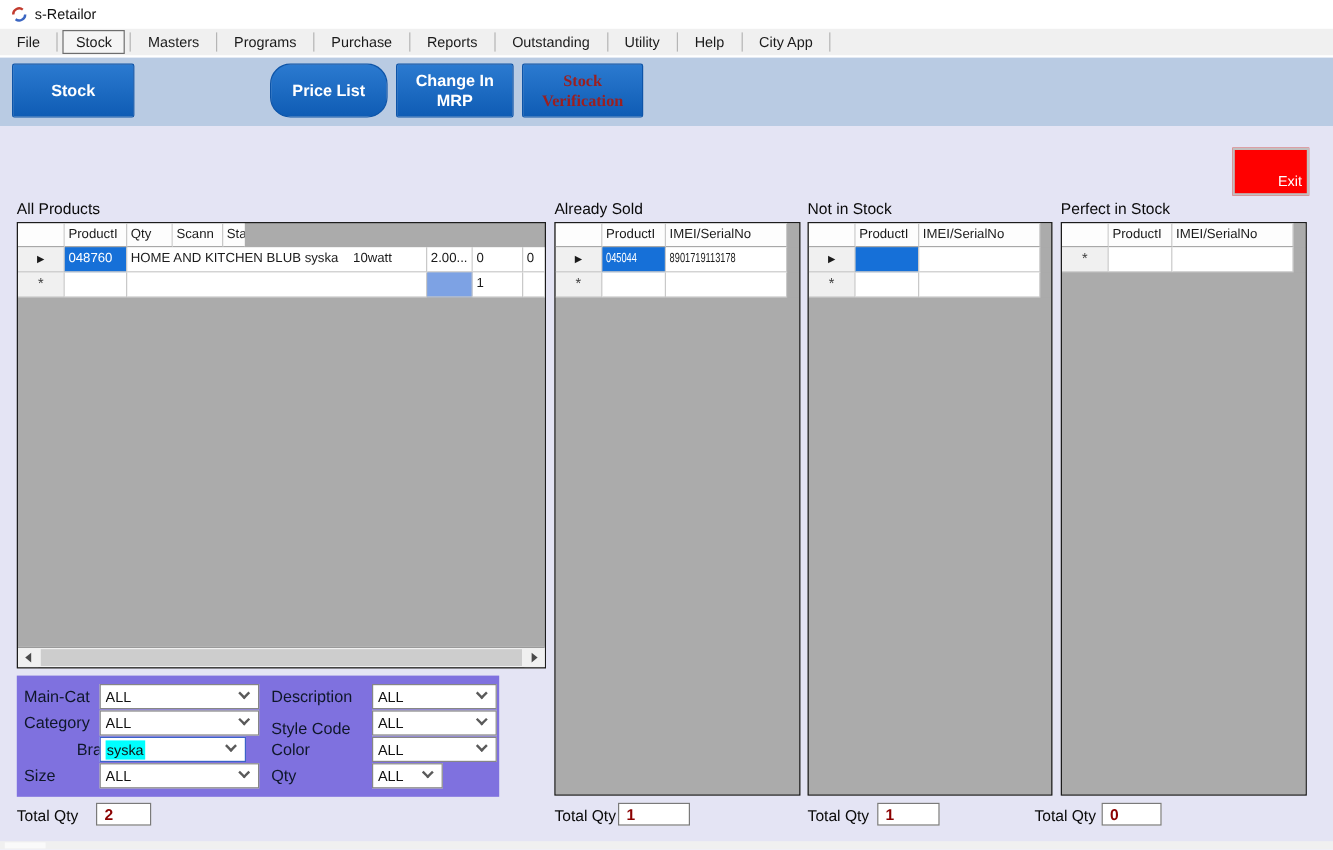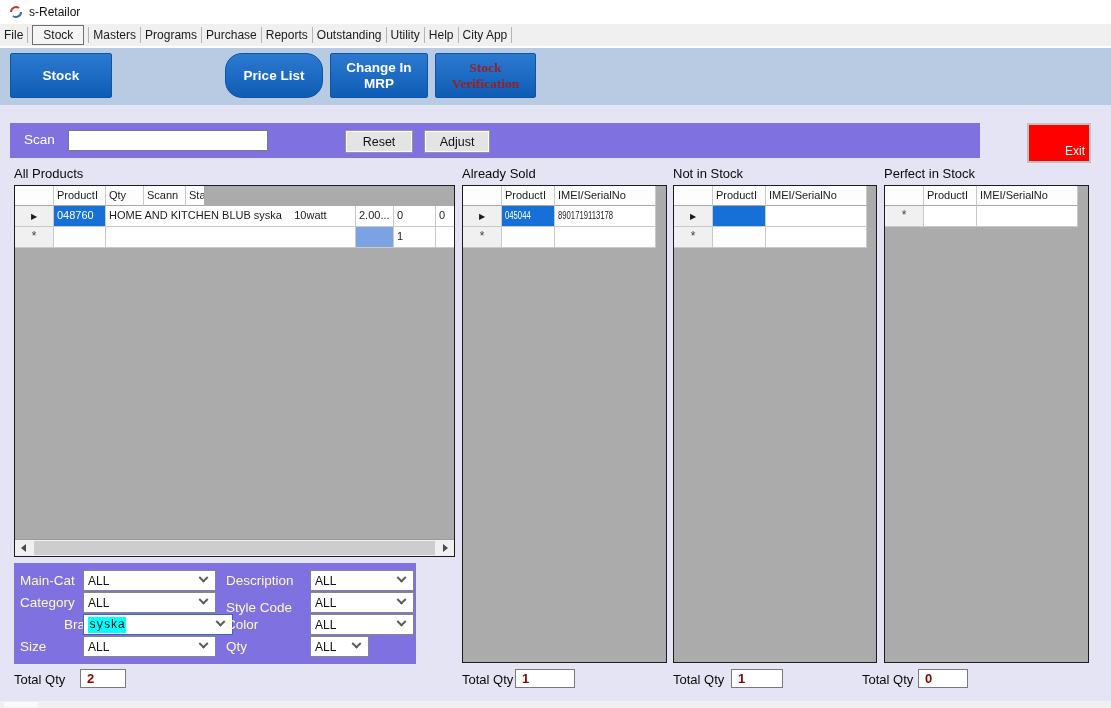--- a/index.html
+++ b/index.html
@@ -6,21 +6,21 @@
   html,body { width:1111px; height:708px; }
   body { font-family:"Liberation Sans", sans-serif; background:#ffffff; position:relative; overflow:hidden; }
 
   
   .titlebar { position:absolute; left:0; top:0; width:1111px; height:24px; background:#ffffff; display:flex; align-items:center; }
   .app-icon { width:14px; height:14px; margin-left:9px; }
   .title-text { font-size:12px; color:#111; margin-left:6px; }
 
   
   .menubar { position:absolute; left:0; top:24px; width:1111px; height:22px; background:#f0f0f0; display:flex; align-items:stretch; }
-  .mi { font-size:12px; color:#1a1a1a; display:flex; align-items:center; padding:0 4px; cursor:default; }
+  .mi { font-size:12px; color:#1a1a1a; display:flex; align-items:center; padding:0 14px; cursor:default; }
   .mi.selected { border:1px solid #6e6e6e; background:#f5f5f5; margin:1px 4px; padding:0 10px; }
   .msep { width:1px; background:#b5b5b5; margin:3px 0; }
 
   
   .toolband { position:absolute; left:0; top:48px; width:1111px; height:57px; background:#b9cbe3; }
   .tbtn { position:absolute; top:5px; height:45px; background:linear-gradient(#2b7ad0,#0f5cb4); border:1px solid #0d54a8; border-radius:2px;
           color:#ffffff; font-weight:bold; font-size:13.5px; line-height:1.15; display:flex; align-items:center; justify-content:center;
           text-align:center; cursor:pointer; padding:0 4px; }
   .tbtn.red-text { color:#9c1f1f;font-family:Liberation Serif, serif; }
 
@@ -65,21 +65,21 @@
   
   .hscroll { flex:0 0 17px; background:#f0f0f0; display:flex; align-items:stretch; border-top:1px solid #9a9a9a; }
   .harrow { width:17px; background:#f0f0f0; display:flex; align-items:center; justify-content:center; cursor:pointer; }
   .tri-l { width:0; height:0; border-top:4px solid transparent; border-bottom:4px solid transparent; border-right:5px solid #4a4a4a; }
   .tri-r { width:0; height:0; border-top:4px solid transparent; border-bottom:4px solid transparent; border-left:5px solid #4a4a4a; }
   .htrack { flex:1; position:relative; }
   .hthumb { position:absolute; left:2px; top:1px; bottom:1px; right:2px; background:#cdcdcd; cursor:pointer; }
 
   
   .filter-panel { position:absolute; left:14px; top:458px; width:402px; height:101px; background:#7f71df; }
-  .flabel { position:absolute; color:#fef9c3; font-size:13.5px; }
+  .flabel { position:absolute; color:#0f172a; font-size:13.5px; }
   .combo { position:absolute; height:21px; background:#ffffff; border:1px solid #868686; display:flex; align-items:center;
            font-size:12px; color:#111; padding-left:4px; cursor:pointer; }
   .combo .val { flex:1; overflow:hidden; white-space:nowrap; }
   .combo .chev { width:7px; height:7px; border-right:2px solid #5a5a5a; border-bottom:2px solid #5a5a5a; transform:rotate(45deg) translate(-2px,-2px); margin-right:8px; flex:0 0 auto; }
   .combo.focused { border:1px solid #3c63c8; }
   .hl-cyan { background:#00ffff; padding:1px 1px; flex:0 1 auto !important; }
 
   
   .tq-label { position:absolute; top:567px; font-size:13px; color:#0a0a0a; }
   .tq-box { position:absolute; top:564px; height:19px; background:#ffffff; border:1px solid #7a7a7a; font-size:13px; font-weight:bold; color:#8b0000; padding:1px 0 0 6px; }
@@ -124,26 +124,20 @@
 
 <div class="toolband">
   <div class="tbtn" style="left:10px;width:102px;">Stock</div>
   <div class="tbtn" style="left:225px;width:98px;border-radius:17px;">Price List</div>
   <div class="tbtn" style="left:330px;width:98px;">Change In MRP</div>
   <div class="tbtn red-text" style="left:435px;width:101px;">Stock Verification</div>
 </div>
 
 <div class="main">
 
-  <div class="scanbar">
-    <span class="scan-label">Scan</span>
-    <input class="scan-input" type="text" value="" style="">
-    <button class="gbtn" style="left:335px;width:68px;">Reset</button>
-    <button class="gbtn" style="left:414px;width:66px;">Adjust</button>
-  </div>
 
   <div class="exit-btn">
     <span class="exit-label">Exit</span>
   </div>
 
   <div class="sec-label" style="left:14px;">All Products</div>
   <div class="sec-label" style="left:462px;">Already Sold</div>
   <div class="sec-label" style="left:673px;">Not in Stock</div>
   <div class="sec-label" style="left:884px;">Perfect in Stock</div>
 
@@ -250,21 +244,21 @@
     <div class="combo" style="left:69px;top:7px;width:133px;">
       <span class="val">ALL</span>
         <span class="chev"></span>
     </div>
     <span class="flabel" style="left:6px;top:32px;">Category</span>
     <div class="combo" style="left:69px;top:29px;width:133px;">
       <span class="val">ALL</span>
         <span class="chev"></span>
     </div>
     <span class="flabel" style="left:6px;top:54px;margin-left:44px;">Brand</span>
-    <div class="combo focused" style="left:69px;top:51px;width:150px;font-family:Liberation Mono, monospace;">
+    <div class="combo focused" style="left:69px;top:51px;width:122px;">
       <span class="val hl-cyan">syska</span>
         <span style="flex:1;"></span>
         <span class="chev"></span>
     </div>
     <span class="flabel" style="left:6px;top:76px;">Size</span>
     <div class="combo" style="left:69px;top:73px;width:133px;">
       <span class="val">ALL</span>
         <span class="chev"></span>
     </div>
 

